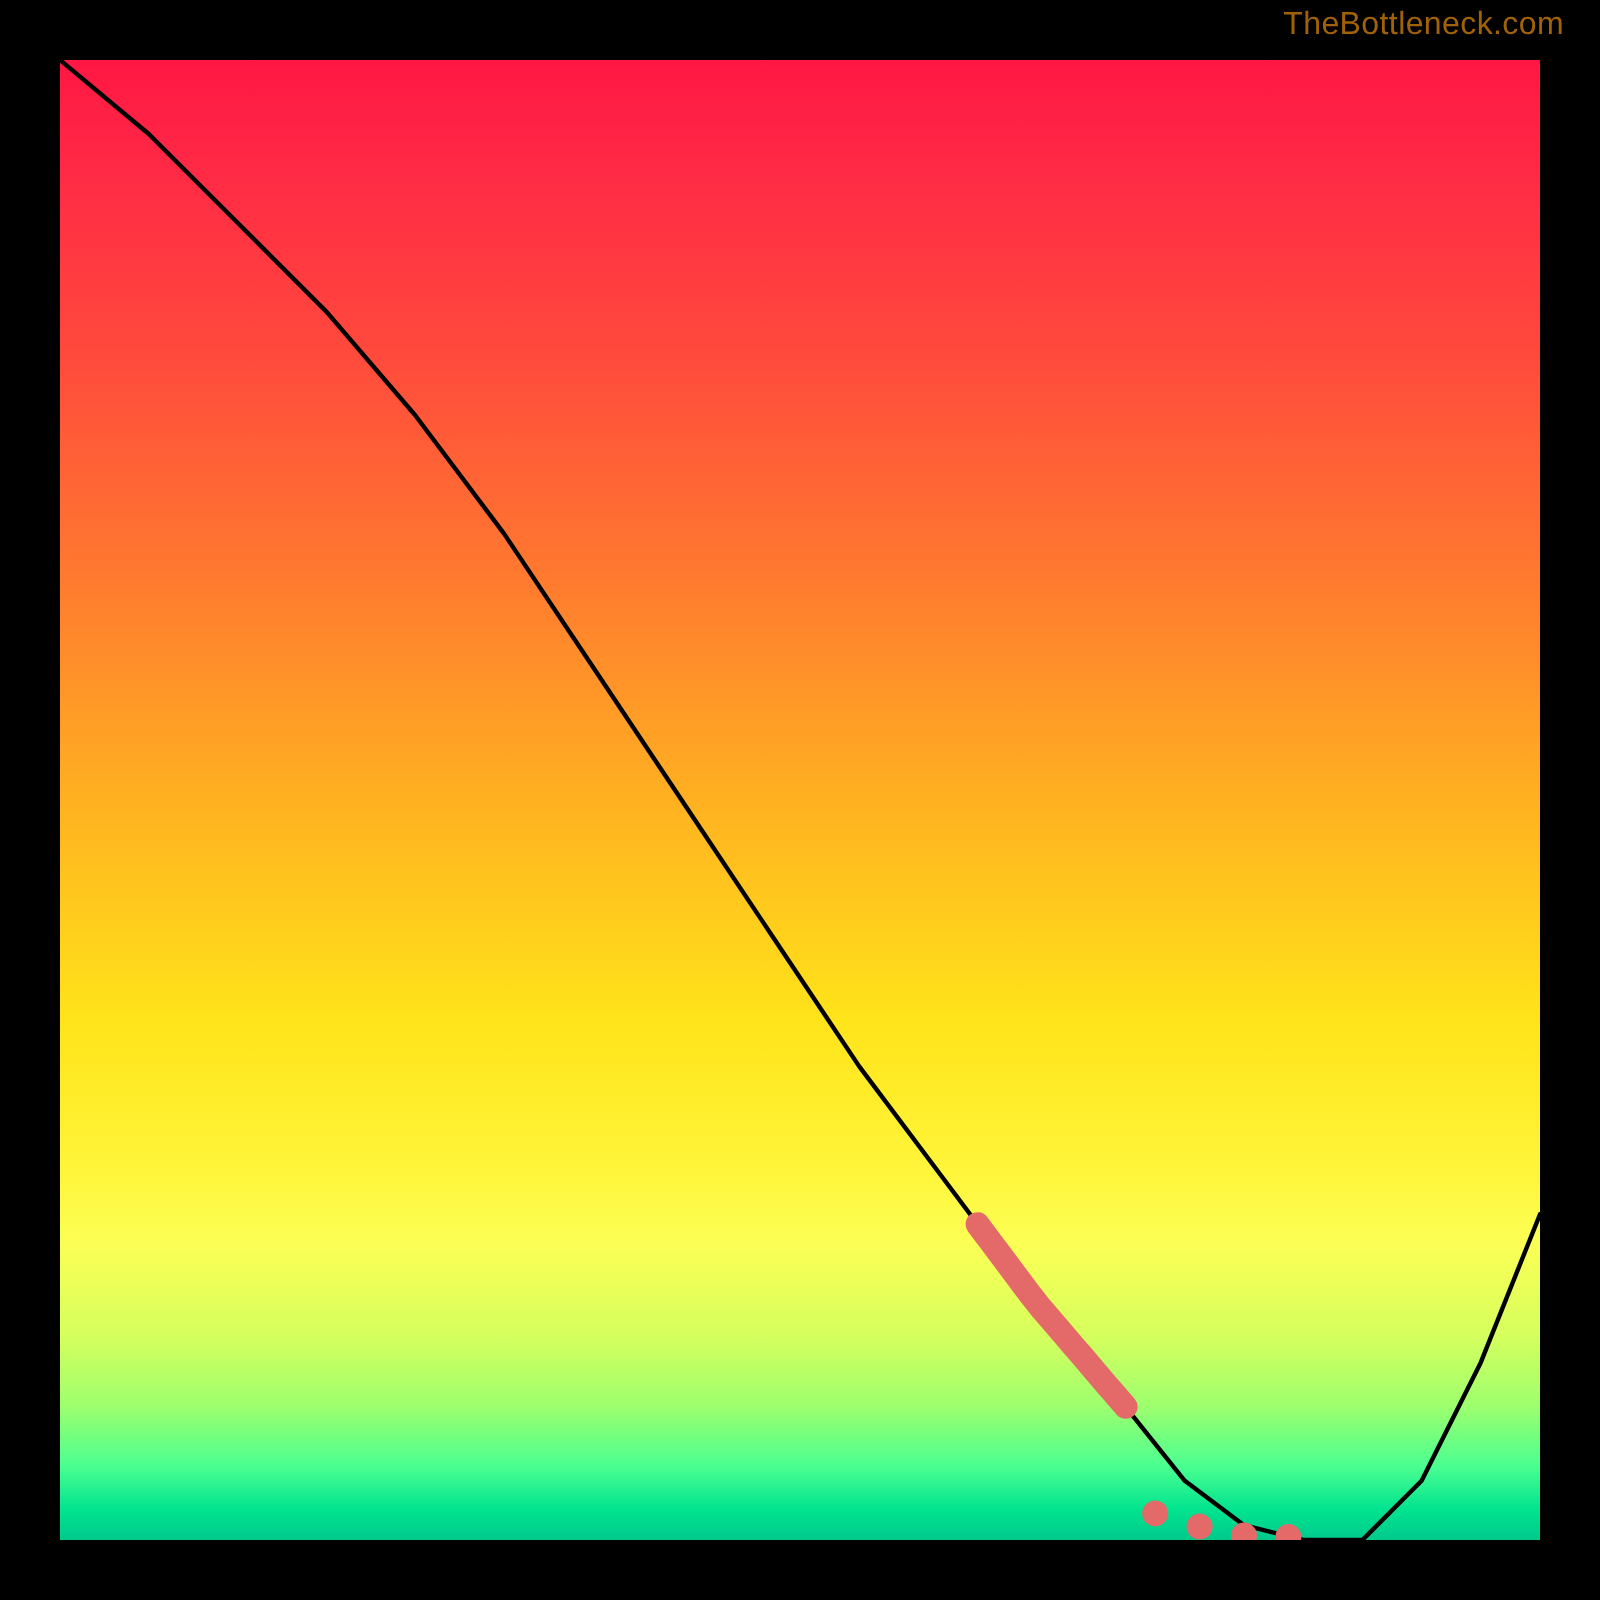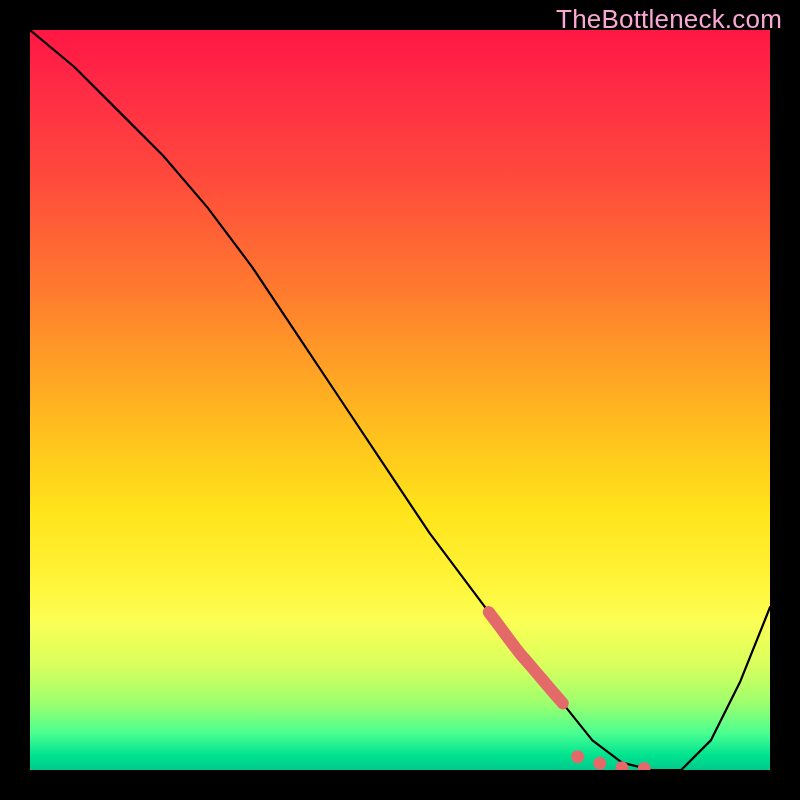--- a/index.html
+++ b/index.html
@@ -14,22 +14,22 @@
   .frame {
     position: relative;
     width: 800px;
     height: 800px;
     background: #000;
   }
   .watermark {
     position: absolute;
     top: 4px;
     right: 18px;
-    color: #f9a8d4;
-    font-size: 26px;
+    color: #a16207;
+    font-size: 16px;
     font-weight: 500;
     letter-spacing: 0.2px;
     z-index: 10;
   }
   
   .plot {
     position: absolute;
     left: 30px;
     top: 30px;
     width: 740px;

